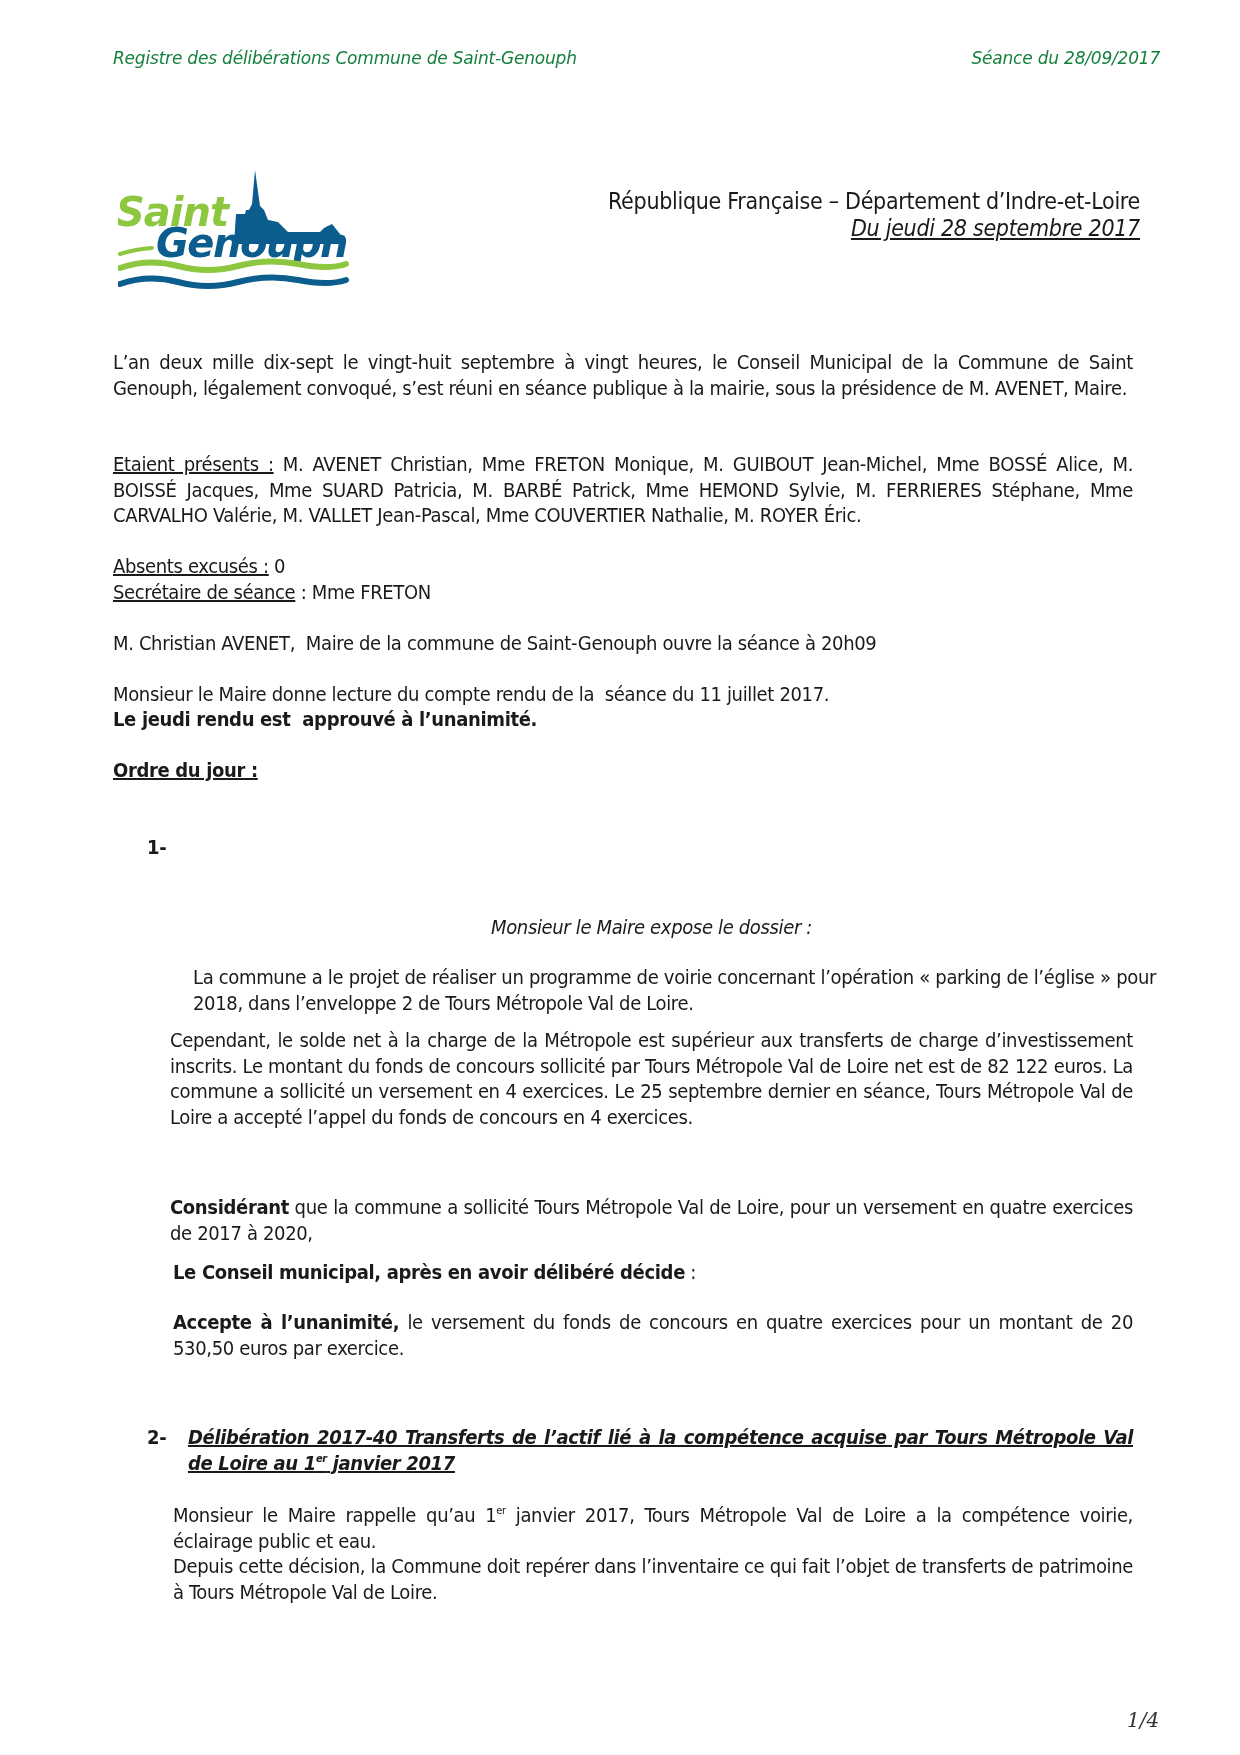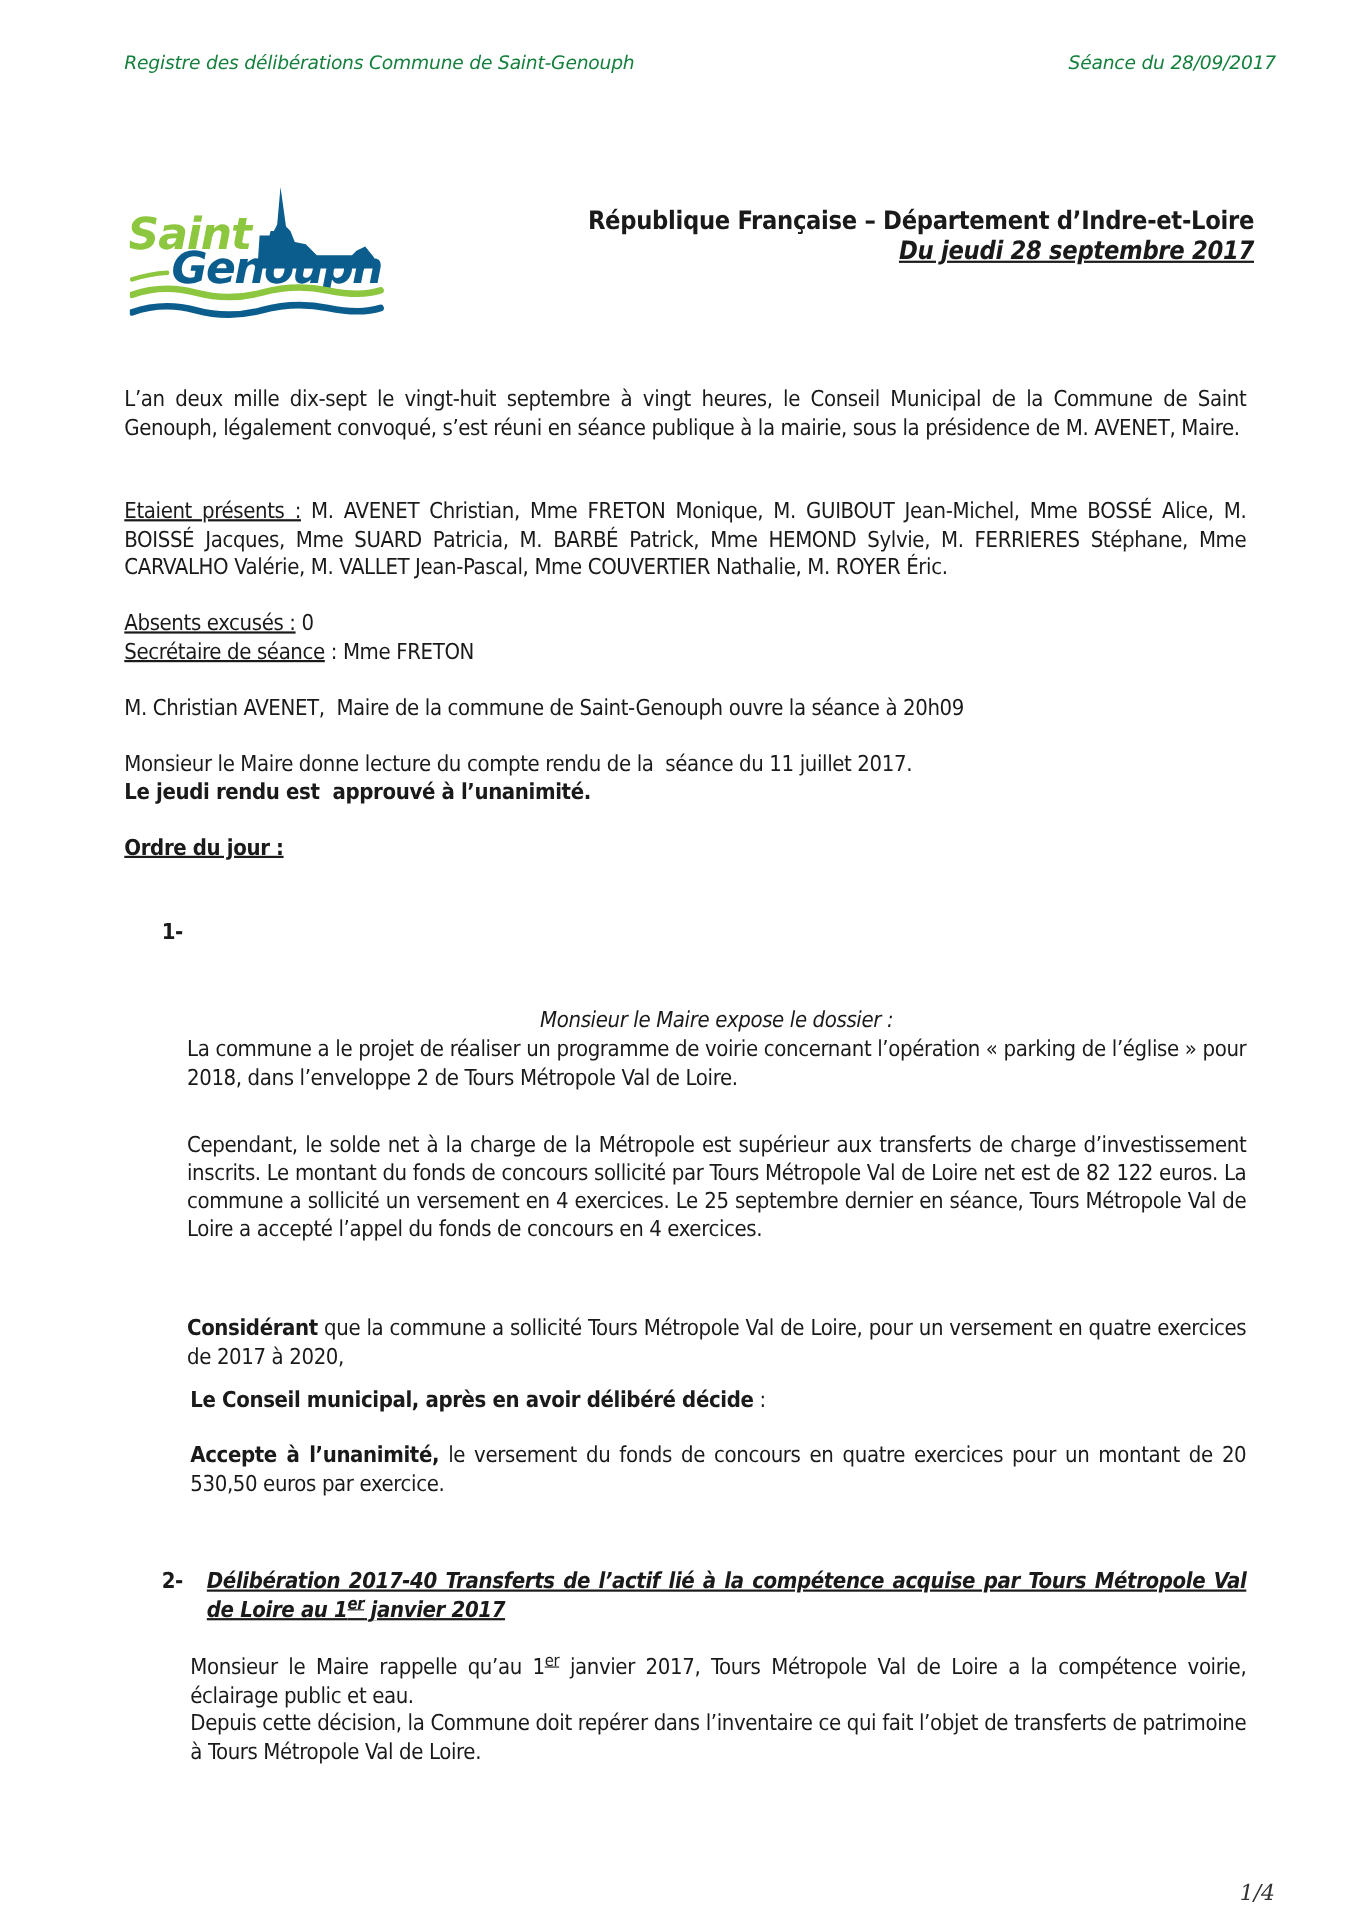--- a/index.html
+++ b/index.html
@@ -3,33 +3,33 @@
 <meta charset="utf-8">
 <style>
   html, body { margin: 0; padding: 0; background: #ffffff; }
   body { width: 1240px; height: 1755px; position: relative; overflow: hidden;
          font-family: "DejaVu Sans Condensed", "DejaVu Sans", sans-serif; color: #1a1a1a; }
   .abs { position: absolute; }
   .hdr { top: 48px; font-size: 17px; font-style: italic; color: #15803d; font-family: "DejaVu Sans", sans-serif; letter-spacing: -0.2px; }
   .hdr-left { left: 113px; }
   .hdr-right { right: 80px; }
   .logo { left: 118px; top: 152px; width: 232px; height: 140px; }
-  .titles { right: 100px; top: 188px; text-align: right; font-weight: bold; font-size: 23px; line-height: 27px; letter-spacing: -0.3px; }
+  .titles { right: 100px; top: 188px; text-align: right; font-weight: normal; font-size: 23px; line-height: 27px; letter-spacing: -0.3px; }
   .titles .date { font-style: italic; text-decoration: underline; }
   .body { left: 113px; width: 1020px; font-size: 20px; line-height: 25.5px; letter-spacing: -0.35px; }
   .just { text-align: justify; text-align-last: left; }
   .u { text-decoration: underline; }
   .b { font-weight: bold; }
   .it { font-style: italic; text-align: center; }
   .item-title { font-weight: bold; font-style: italic; text-decoration: underline; }
   .item-num { position: absolute; left: -41px; font-weight: bold; font-style: normal; text-decoration: none; }
   .indent { left: 170px; width: 963px; }
   .indent2 { left: 173px; width: 960px; }
   .pagenum { left: 1127px; top: 1708px; font-family: "DejaVu Serif", serif; font-style: italic; font-size: 20px; color: #333; }
-  sup { font-size: 15px; line-height: 0; text-decoration: underline; }
+  sup { font-size: 11px; line-height: 0; }
 </style>
 </head>
 <body>
 
 <div class="abs hdr hdr-left">Registre des délibérations Commune de Saint-Genouph</div>
 <div class="abs hdr hdr-right">Séance du 28/09/2017</div>
 
 <div class="abs logo">
   <svg width="232" height="140" viewBox="0 0 232 140">
 
@@ -67,21 +67,21 @@
 
 <div class="abs body" style="top:682px; white-space:pre;">Monsieur le Maire donne lecture du compte rendu de la  séance du 11 juillet 2017.</div>
 <div class="abs body b" style="top:707px; white-space:pre;">Le jeudi rendu est  approuvé à l’unanimité.</div>
 
 <div class="abs body b u" style="top:758px;">Ordre du jour :</div>
 
 <div class="abs body item-title" style="top:835px; left:188px; width:945px;">
   <span class="item-num">1-</span>
 </div>
 <div class="abs body it indent" style="top:915px;">Monsieur le Maire expose le dossier :</div>
-<div class="abs body just indent" style="top:941px;">La commune a le projet de réaliser un programme de voirie concernant l’opération « parking de l’église » pour 2018, dans l’enveloppe 2 de Tours Métropole Val de Loire.</div>
+<div class="abs body just indent" style="top:965px;margin-left:23px;">La commune a le projet de réaliser un programme de voirie concernant l’opération « parking de l’église » pour 2018, dans l’enveloppe 2 de Tours Métropole Val de Loire.</div>
 <div class="abs body just indent" style="top:1028px;">Cependant, le solde net à la charge de la Métropole est supérieur aux transferts de charge d’investissement inscrits. Le montant du fonds de concours sollicité par Tours Métropole Val de Loire net est de 82 122 euros. La commune a sollicité un versement en 4 exercices. Le 25 septembre dernier en séance, Tours Métropole Val de Loire a accepté l’appel du fonds de concours en 4 exercices.</div>
 <div class="abs body just indent" style="top:1195px;">
   <span class="b">Considérant</span><span> que la commune a sollicité Tours Métropole Val de Loire, pour un versement en quatre exercices de 2017 à 2020,</span>
 </div>
 <div class="abs body indent2" style="top:1260px;">
   <span class="b">Le Conseil municipal, après en avoir délibéré décide</span><span> :</span>
 </div>
 <div class="abs body just indent2" style="top:1310px;">
   <span class="b">Accepte à l’unanimité,</span><span> le versement du fonds de concours en quatre exercices pour un montant de 20 530,50 euros par exercice.</span>
 </div>

